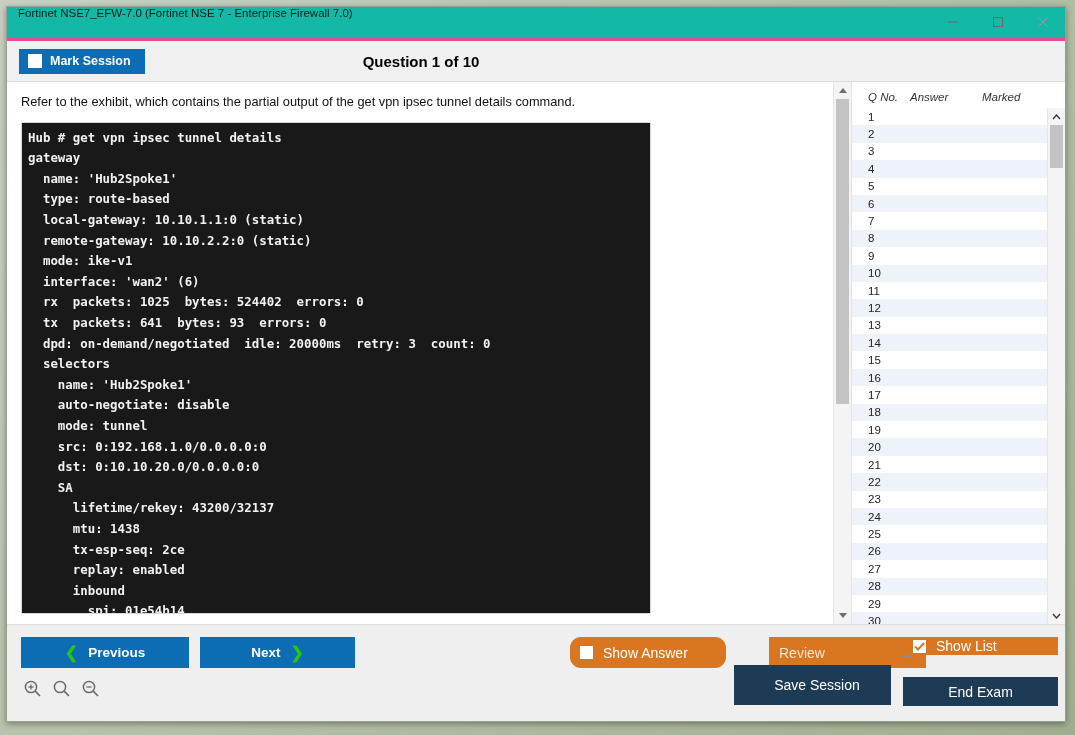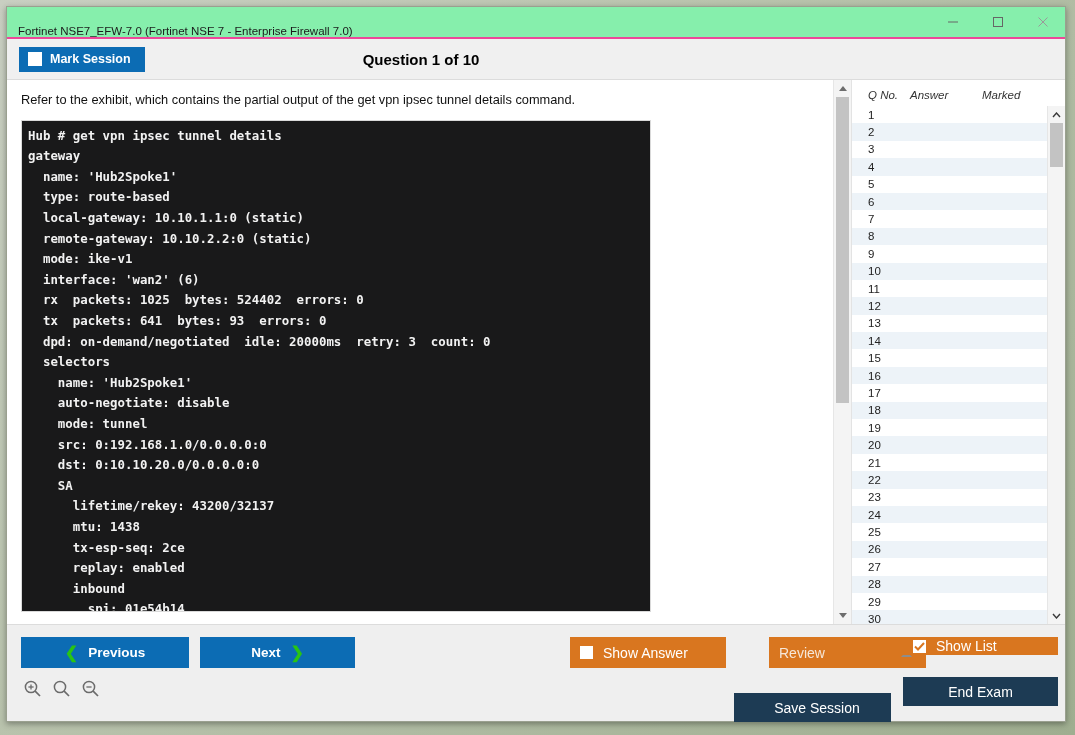--- a/index.html
+++ b/index.html
@@ -24,24 +24,24 @@
     background: #efefef;
     border: 1px solid #9aa08f;
     box-shadow: 0 2px 6px rgba(0,0,0,0.35);
     box-sizing: border-box;
     display: flex;
     flex-direction: column;
   }
   
   .titlebar {
     height: 30px;
-    background: #86efac;
-    border-bottom: 2px solid #ec4899;
-    display: flex;
-    align-items: flex-end;
+    background: #14b8a6;
+    border-bottom: 4px solid #ec4899;
+    display: flex;
+    align-items: flex-start;
     flex: none;
   }
   .title-text {
     font-size: 11.5px;
     color: #1b1b1b;
     padding-left: 11px;
     white-space: nowrap;
   }
   .win-controls {
     margin-left: auto;
@@ -238,32 +238,32 @@
     box-sizing: border-box;
   }
   .btn.blue { background: #0c6cb4; }
   .btn.orange { background: #d9761f; font-weight: normal; font-size: 14px; }
   .btn.navy { background: #1d3b54; font-weight: normal; font-size: 14px; }
   .chev-green { color: #29c414; font-size: 16px; font-weight: bold; }
   .prev-btn { left: 14px; top: 12px; width: 168px; height: 31px; gap: 10px; }
   .next-btn { left: 193px; top: 12px; width: 155px; height: 31px; gap: 10px; }
   .show-answer-btn {
     left: 563px; top: 12px; width: 156px; height: 31px;
-    justify-content: flex-start; padding-left: 10px; gap: 10px;
+    justify-content: flex-start; padding-left: 10px; gap: 10px; border-radius: 11px;
   }
   .review-btn {
     left: 727px; top: 12px; width: 157px; height: 31px;
     justify-content: flex-start; padding-left: 10px; color: #f6e7d8; margin-left: 35px;
   }
   .review-caret { margin-left: auto; margin-right: 8px; }
   .show-list-btn {
     left: 896px; top: 12px; width: 155px; height: 18px;
     justify-content: flex-start; padding-left: 10px; gap: 10px;
   }
-  .save-btn { left: 727px; top: 68px; width: 157px; height: 29px; padding-left: 15px; }
+  .save-btn { left: 727px; top: 40px; width: 157px; height: 40px; padding-left: 15px; }
   .end-btn { left: 896px; top: 52px; width: 155px; height: 29px; }
   .cbox-orange {
     width: 13px; height: 13px; background: #ffffff; flex: none;
     display: flex; align-items: center; justify-content: center;
   }
   .zoom-tools {
     position: absolute;
     left: 16px; top: 54px;
     display: flex;
     gap: 10px;

